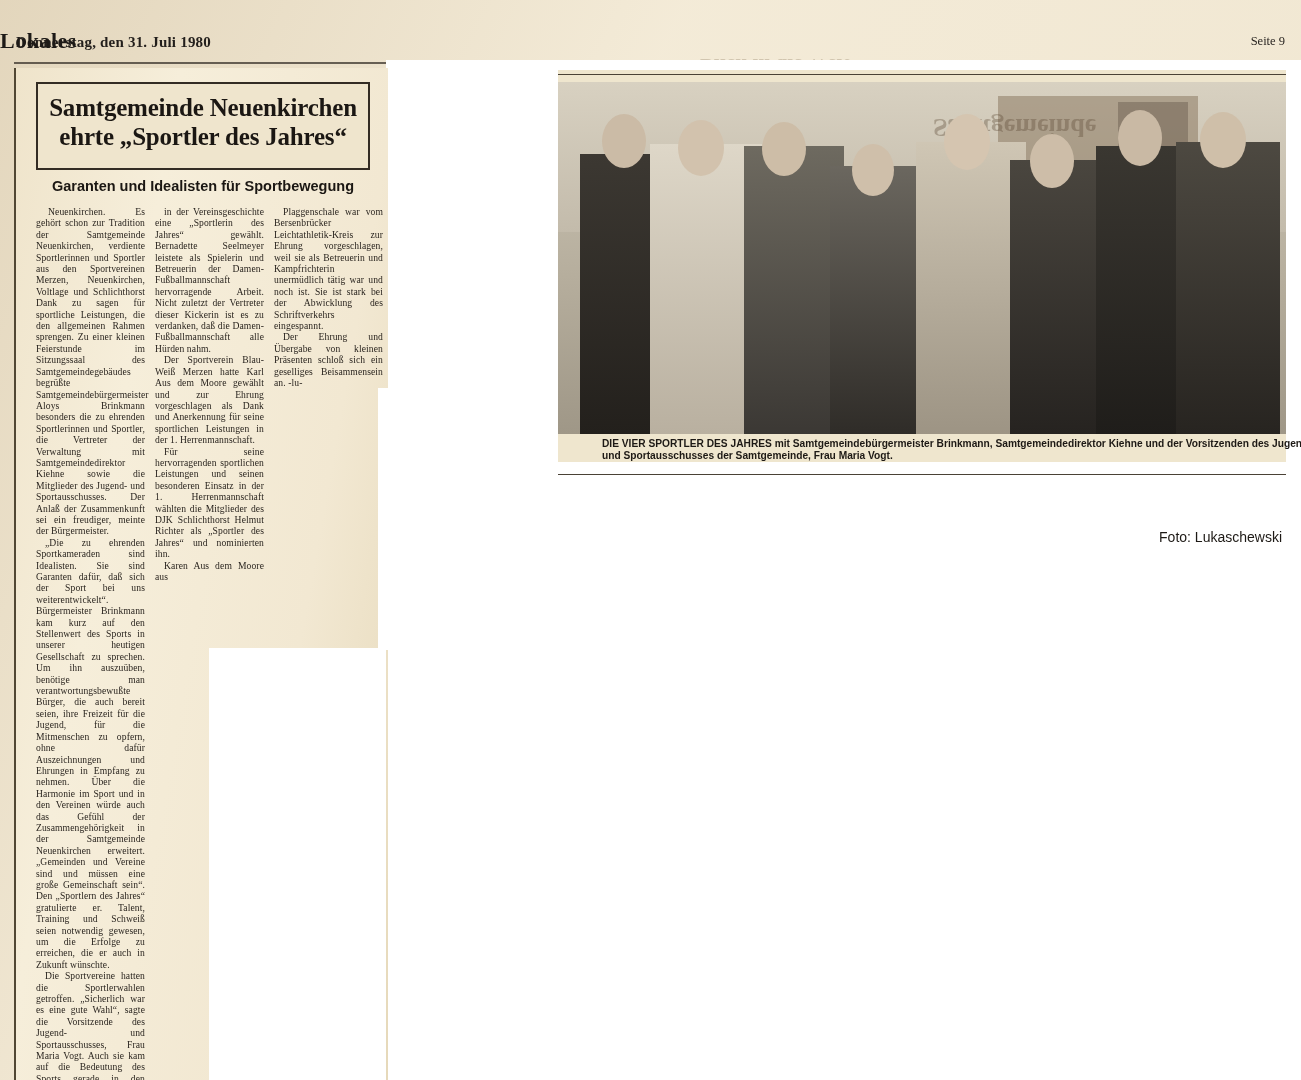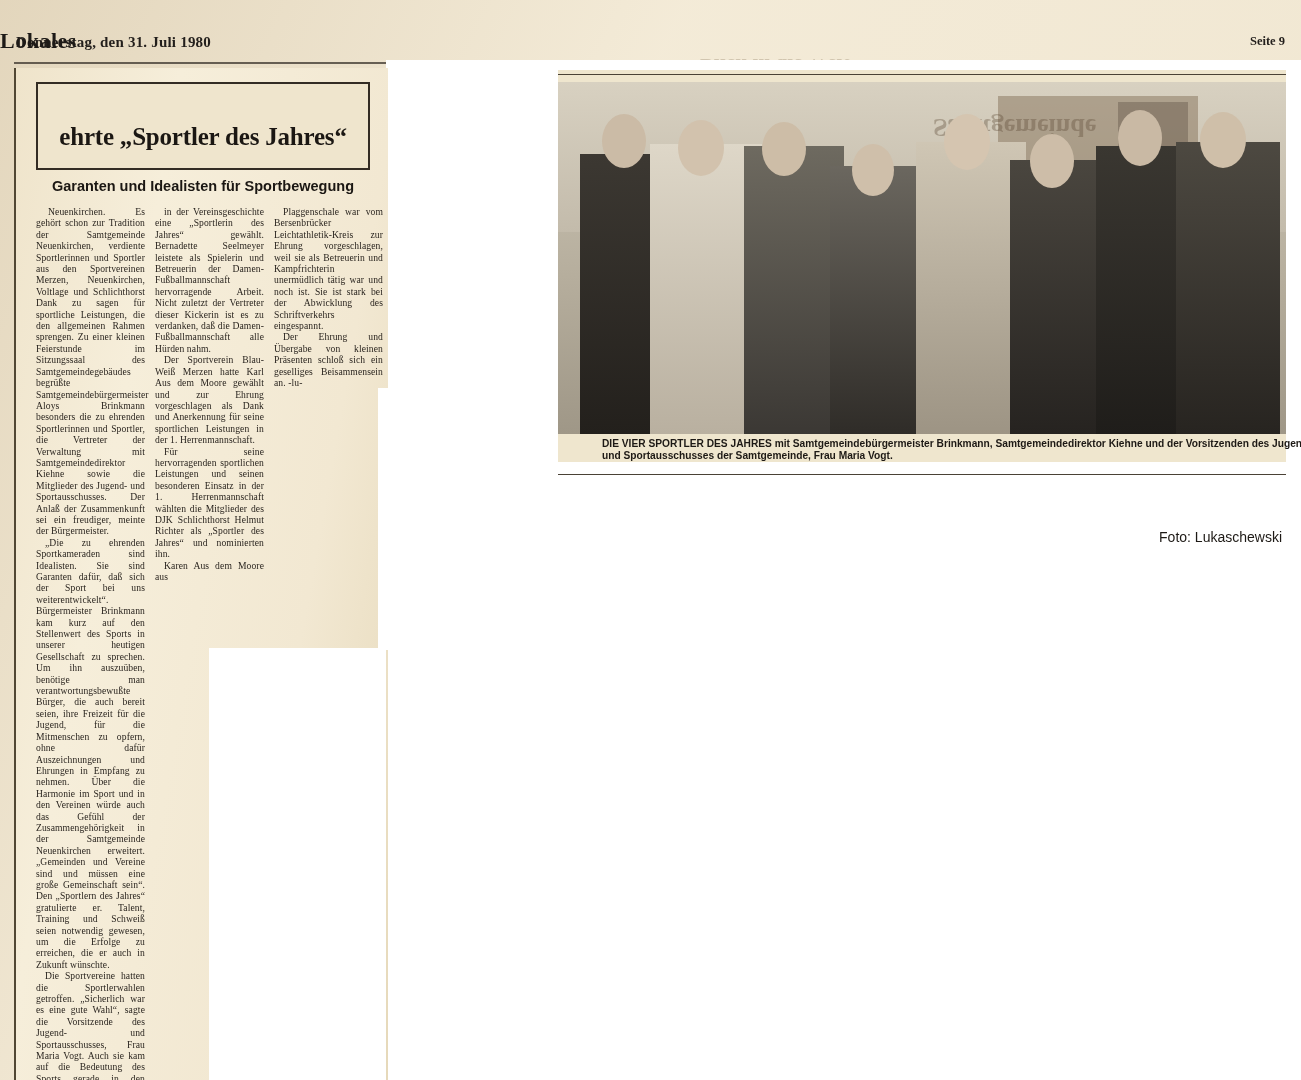--- a/index.html
+++ b/index.html
@@ -33,21 +33,21 @@
     font-weight:bold;font-size:15px;color:#231f1c;letter-spacing:.2px;
   }
   .mh-title{
     position:absolute;left:0;top:0;width:1301px;
     font-family:"Liberation Serif",serif;
     font-weight:bold;font-size:22px;color:#1d1a17;letter-spacing:.5px;
   }
   .mh-page{
     position:absolute;right:16px;top:6px;
     font-family:"Liberation Serif",serif;
-    font-weight:bold;font-size:12.5px;color:#231f1c;
+    font-weight:normal;font-size:12.5px;color:#231f1c;
   }
   .ghost-title{
     position:absolute;left:700px;top:26px;
     font-size:20px;font-weight:bold;color:rgba(140,120,95,.33);
     transform:scaleY(-1);
     letter-spacing:.5px;
   }
   .rule-top{
     position:absolute;left:14px;top:62px;width:1272px;height:2px;background:#3a332b;opacity:.75;
   }
@@ -178,21 +178,21 @@
     <div class="mh-title">Lokales</div>
     <div class="mh-page">Seite 9</div>
   </div>
   <div class="rule-top"></div>
 
   <div class="occluder3"></div>
 
   <div class="article">
     <div class="headbox">
       <div class="headline">
-        <br>
+        <span>Samtgemeinde Neuenkirchen</span><br>
         <span>ehrte „Sportler des Jahres“</span>
       </div>
     </div>
     <div class="subhead">Garanten und Idealisten für Sportbewegung</div>
 
     <div class="cols">
       <div class="col">
         <p class="lead">Neuenkirchen. Es gehört schon zur Tradition der Samtgemeinde Neuenkirchen, verdiente Sportlerinnen und Sportler aus den Sportvereinen Merzen, Neuenkirchen, Voltlage und Schlichthorst Dank zu sagen für sportliche Leistungen, die den allgemeinen Rahmen sprengen. Zu einer kleinen Feierstunde im Sitzungssaal des Samtgemeindegebäudes begrüßte Samtgemeindebürgermeister Aloys Brinkmann besonders die zu ehrenden Sportlerinnen und Sportler, die Vertreter der Verwaltung mit Samtgemeindedirektor Kiehne sowie die Mitglieder des Jugend- und Sportausschusses. Der Anlaß der Zusammenkunft sei ein freudiger, meinte der Bürgermeister.</p>
         <p>„Die zu ehrenden Sportkameraden sind Idealisten. Sie sind Garanten dafür, daß sich der Sport bei uns weiterentwickelt“. Bürgermeister Brinkmann kam kurz auf den Stellenwert des Sports in unserer heutigen Gesellschaft zu sprechen. Um ihn auszuüben, benötige man verantwortungsbewußte Bürger, die auch bereit seien, ihre Freizeit für die Jugend, für die Mitmenschen zu opfern, ohne dafür Auszeichnungen und Ehrungen in Empfang zu nehmen. Über die Harmonie im Sport und in den Vereinen würde auch das Gefühl der Zusammengehörigkeit in der Samtgemeinde Neuenkirchen erweitert. „Gemeinden und Vereine sind und müssen eine große Gemeinschaft sein“. Den „Sportlern des Jahres“ gratulierte er. Talent, Training und Schweiß seien notwendig gewesen, um die Erfolge zu erreichen, die er auch in Zukunft wünschte.</p>
         <p>Die Sportvereine hatten die Sportlerwahlen getroffen. „Sicherlich war es eine gute Wahl“, sagte die Vorsitzende des Jugend- und Sportausschusses, Frau Maria Vogt. Auch sie kam auf die Bedeutung des Sports gerade in den kleinen Gemeinde zu sprechen. Besonders unterstrich sie die Nominierung des Voltlagers Heinrich Klausing. Hier sei nicht ein aktiver Sportler zu ehren, sondern die „gute Seele des Vereins“. Frau Vogt dankte für die Leistungen und Mühen sowie für die Freude am Sport. Durch diesen Dreiklang seien die Erfolge erreicht worden.</p>

